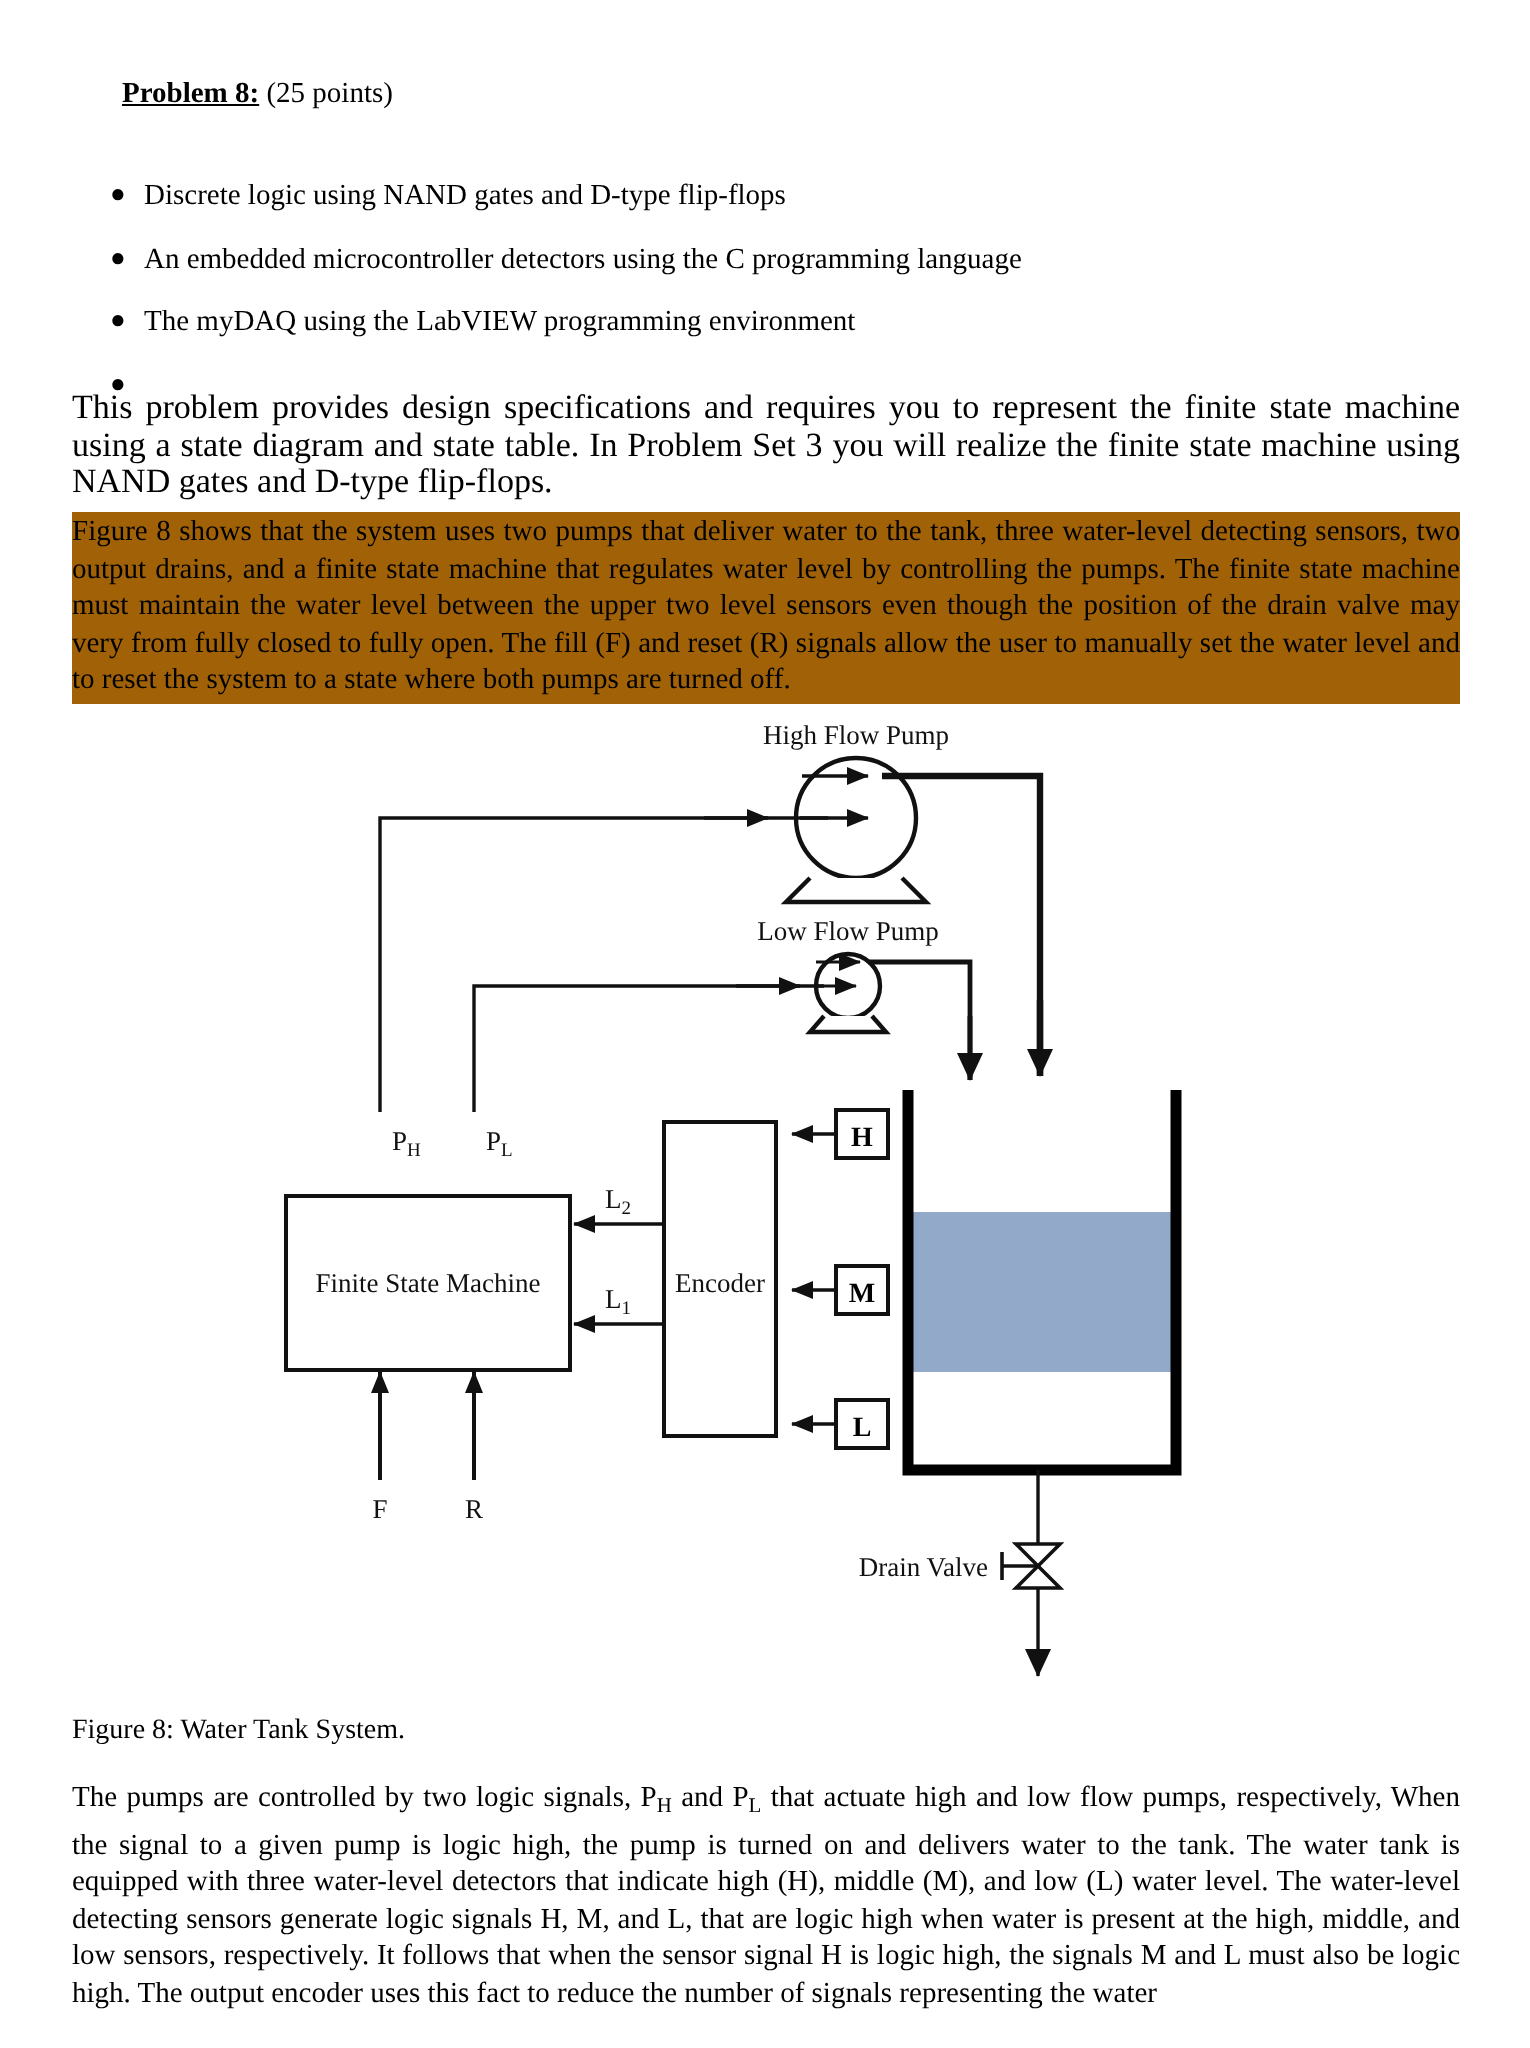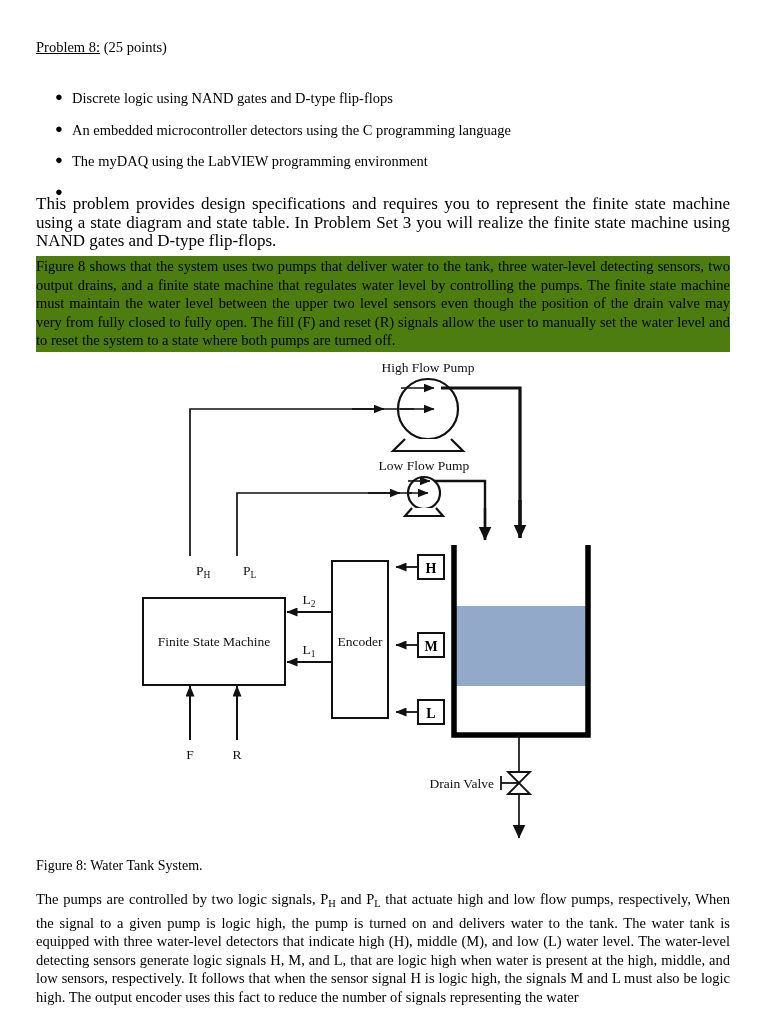--- a/index.html
+++ b/index.html
@@ -28,22 +28,23 @@
   }
 
   
   .heading {
     position: absolute;
     top: 38px;
     font-size: 14.5px;
     line-height: 18px;
   }
   .heading .prob {
-    font-weight: normal;
+    font-weight: bold;
     text-decoration: underline;
+    margin-left: 25px;
   }
   .intro {
     position: absolute;
     top: 68px;
     font-size: 14.5px;
     line-height: 19px;
     text-align: justify;
   }
   ul.speclist {
     position: absolute;
@@ -73,21 +74,21 @@
     font-size: 17px;
     line-height: 18.6px;
     text-align: justify;
   }
   .para-hl {
     position: absolute;
     top: 256px;
     font-size: 14.5px;
     line-height: 18.6px;
     text-align: justify;
-    background: #4d7c0f;
+    background: #a16207;
     padding: 1px 0 2px 0;
     box-decoration-break: clone;
     -webkit-box-decoration-break: clone;
   }
   .caption {
     position: absolute;
     top: 858px;
     width: 694px;
     font-size: 14px;
   }

